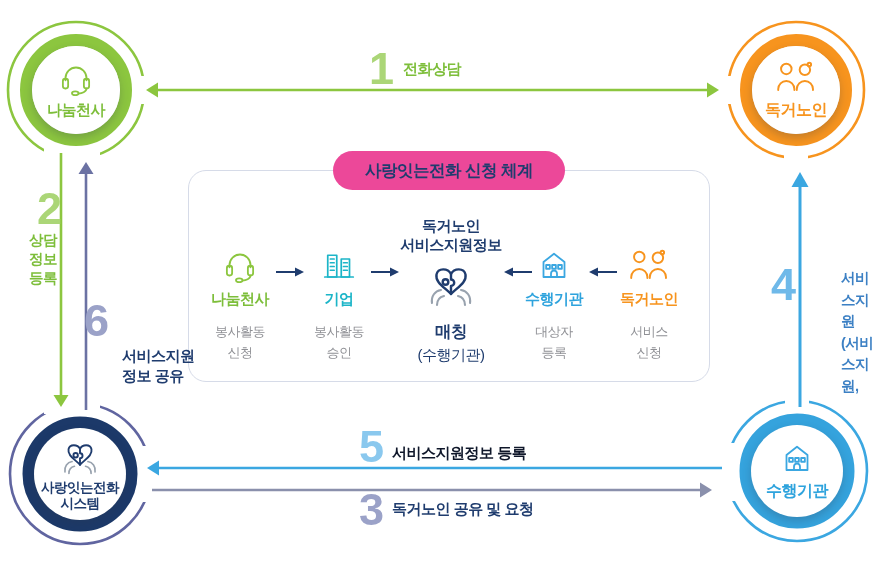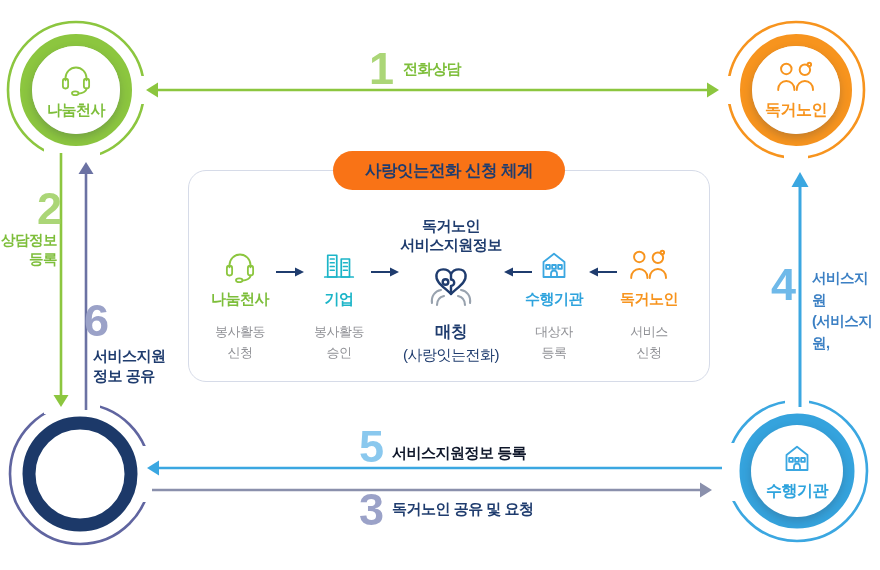--- a/index.html
+++ b/index.html
@@ -29,42 +29,42 @@
   #node-tr .ic { width:42px; height:36px; color:#F7941E; }
   #node-bl .ic { width:42px; height:38px; }
   #node-br .ic { width:36px; height:36px; color:#3BA7E1; }
 
   
   .cnum {
     position:absolute; font-weight:bold; font-size:45px; line-height:1;
     letter-spacing:-2px; z-index:2;
   }
   .clabel { position:absolute; font-weight:bold; z-index:2; letter-spacing:-0.5px; }
-  .clabel span { display:block; }
+  .clabel span { display:block;margin-left:29px; }
   #n1 { left:358px; top:46px;  width:34px; text-align:right; color:#ABD677; }
   #l1 { left:403px; top:60px;  font-size:15px; color:#7DBE3A; }
   #n2 { left:18px;  top:186px; width:42px; text-align:right; color:#ABD677; }
   #l2 { left:0;     top:231px; width:57px; text-align:right; font-size:14.5px; color:#7DBE3A; line-height:19px; }
   #n6 { left:84px;  top:298px; color:#9BA2C8; }
   #l6 { left:93px;  top:346px; font-size:15px; color:#1F3C6E; line-height:20px; }
   #n4 { left:752px; top:262px; width:42px; text-align:right; color:#6FB9E9; }
   #l4 { left:812px; top:268px; font-size:14.5px; color:#3C80C4; line-height:21.5px; }
   #n5 { left:344px; top:424px; width:38px; text-align:right; color:#8AC8EE; }
   #l5 { left:392px; top:444px; font-size:15px; color:#0f172a; }
   #n3 { left:344px; top:487px; width:38px; text-align:right; color:#9BA2C8; }
   #l3 { left:392px; top:500px; font-size:15px; color:#1F3C6E; }
 
   
   .box {
     position:absolute; left:188px; top:170px; width:520px; height:210px;
     border:1.6px solid #D6DBE8; border-radius:18px; background:#fff; z-index:1;
   }
   .pill {
     position:absolute; left:50%; transform:translateX(-50%); top:-20px;
-    width:232px; height:39px; background:#f97316; border-radius:20px;
+    width:232px; height:39px; background:#ec4899; border-radius:20px;
     display:flex; align-items:center; justify-content:center;
     font-size:16.5px; font-weight:bold; color:#1F3C6E; letter-spacing:-0.5px; z-index:4;
   }
   .step {
     position:absolute; top:76px; width:104px;
     display:flex; flex-direction:column; align-items:center; text-align:center;
   }
   .step .ic { width:36px; height:36px; }
   .step .sname { font-size:15px; font-weight:bold; margin-top:7px; letter-spacing:-0.5px; }
   .step .sdesc { font-size:13px; color:#8F9095; margin-top:12px; line-height:21px; letter-spacing:-0.5px; }
@@ -194,20 +194,29 @@
         <use href="#icon-headset"></use>
       </svg>
     <div class="nlabel">나눔천사</div>
   </div>
   <div class="node" id="node-tr">
     <svg class="ic" viewBox="0 0 52 44">
         <use href="#icon-elderly"></use>
       </svg>
     <div class="nlabel">독거노인</div>
   </div>
+  <div class="node" id="node-bl">
+    <svg class="ic" viewBox="0 0 52 48">
+        <use href="#icon-hearthands"></use>
+      </svg>
+    <div class="nlabel">
+      <span>사랑잇는전화</span><br>
+      <span>시스템</span>
+    </div>
+  </div>
   <div class="node" id="node-br">
     <svg class="ic" viewBox="0 0 48 48">
         <use href="#icon-house"></use>
       </svg>
     <div class="nlabel">수행기관</div>
   </div>
 
   <div class="cnum" id="n1">1</div>
   <div class="clabel" id="l1">전화상담</div>
 
@@ -272,21 +281,21 @@
 
     <div class="hub">
       <div class="org">
         <span>독거노인</span>
         <span>서비스지원정보</span>
       </div>
       <svg class="ic" viewBox="0 0 52 48">
           <use href="#icon-hearthands"></use>
         </svg>
       <div class="mname">매칭</div>
-      <div class="mdesc">(사랑잇는전화)</div>
+      <div class="mdesc">(수행기관)</div>
     </div>
 
     <svg class="steparrow" id="fa3" width="30" height="12">
       <line x1="7" y1="6" x2="28" y2="6" stroke="#1F3C6E" stroke-width="2"></line>
       <polygon points="0,6 9,1.5 9,10.5" fill="#1F3C6E"></polygon>
     </svg>
 
     <div class="step" id="step-agency2">
       <svg class="ic" viewBox="0 0 48 48">
           <use href="#icon-house"></use>

